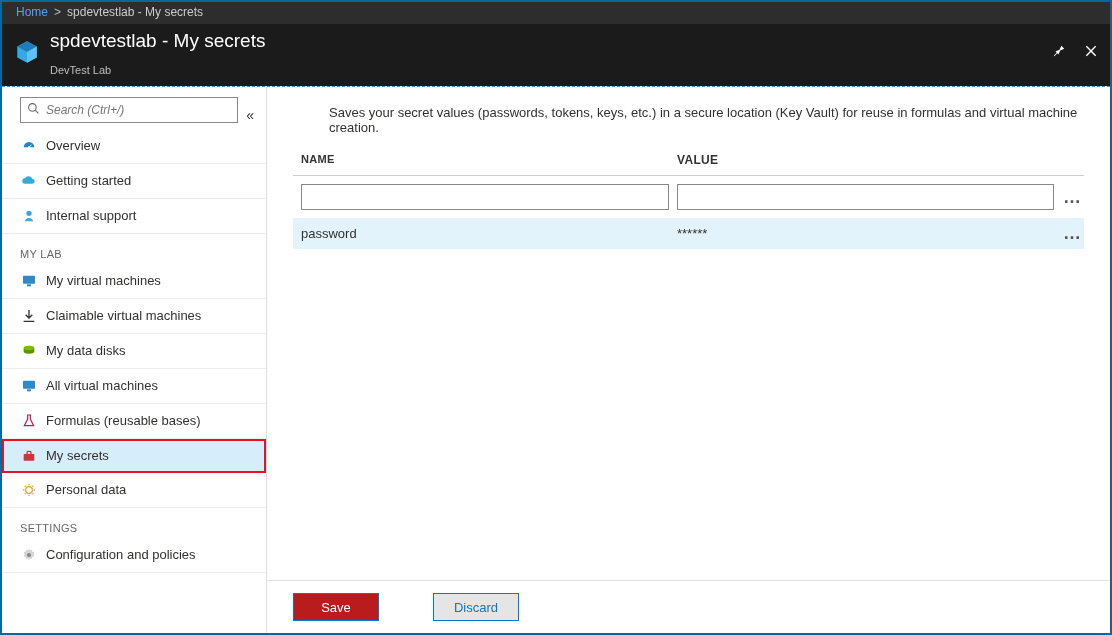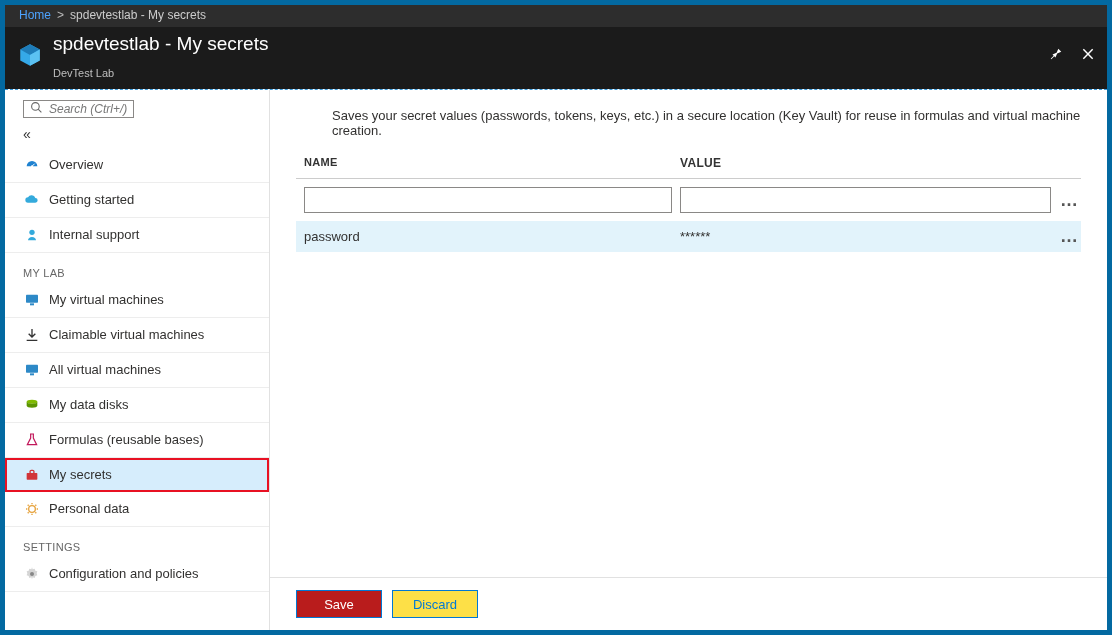--- a/index.html
+++ b/index.html
@@ -1,17 +1,17 @@
 <!DOCTYPE html>
 <html><head>
   <meta charset="utf-8">
   <style>
     * { margin: 0; padding: 0; box-sizing: border-box; }
     body { font-family: 'Segoe UI', Tahoma, sans-serif; font-size: 13px; color: #323130; background: #fff; }
-    .app { width: 1112px; height: 635px; border: 5px solid #0369a1; display: flex; flex-direction: column; overflow: hidden; }
+    .app { width: 1112px; height: 635px; border: 2px solid #0369a1; display: flex; flex-direction: column; overflow: hidden; }
     
     
     .breadcrumb-bar { background: #2d2d2d; color: #fff; padding: 3px 14px 5px; font-size: 12px; display: flex; align-items: center; gap: 6px; }
     .breadcrumb-bar a { color: #4da3ff; text-decoration: none; }
     .breadcrumb-bar .sep { color: #bbb; }
     .breadcrumb-bar .current { color: #ccc; }
     
     
     .title-bar { background: #1b1b1b; color: #fff; display: flex; align-items: center; padding: 6px 12px 10px; }
     .title-bar .icon-box { margin-right: 10px; margin-top:2px; }
@@ -19,21 +19,21 @@
     .title-bar .blade-title { font-size: 19px; font-weight: 400; color: #fff; line-height: 1.2; }
     .title-bar .blade-subtitle { font-size: 11px; color: #bfbfbf; margin-top: 11px; }
     .title-bar .actions { display: flex; gap: 18px; align-items: center; font-size: 16px; }
     .title-bar .actions span { cursor: pointer; }
     
     
     .body { flex: 1; display: flex; border-top: 1px dashed #3a9bdc; overflow: hidden; }
     
     
     .sidebar { width: 265px; border-right: 1px solid #e1e1e1; display: flex; flex-direction: column; padding: 10px 0 0 0; overflow-y: auto; background:#fff; }
-    .search-row { display: flex; align-items: flex-start; padding: 0 12px 6px 18px; gap: 8px; flex-direction: column; }
+    .search-row { display: flex; align-items: flex-end; padding: 0 12px 6px 18px; gap: 8px; }
     .search-box { flex: 1; display:flex; align-items:center; border: 1px solid #8a8886; height: 26px; padding: 0 6px; color: #666; background:#fff; }
     .search-box .mag { margin-right: 6px; color:#666; }
     .search-box .ph { color: #777; font-style: italic; font-size: 12px; }
     .collapse-btn { font-size: 14px; color: #333; cursor: pointer; }
     
     .menu-item { display: flex; align-items: center; padding: 9px 14px 9px 18px; border-bottom: 1px solid #ededed; cursor: pointer; gap: 8px; font-size: 13px; color:#323130; }
     .menu-item .mi-icon { width: 18px; display:flex; justify-content:center; }
     .menu-item.selected { background: #d6edfc; }
     .menu-item.highlighted { border: 2px solid #e81123; padding: 7px 12px 7px 16px; }
     .section-label { padding: 14px 18px 4px; font-size: 11px; color: #666; letter-spacing: 0.3px; }
@@ -56,21 +56,21 @@
     .input-row .cell-value input { width: 100%; }
     .row-more { width: 24px; text-align:center; font-size:18px; font-weight:700; color:#555; cursor:pointer; line-height: 10px; }
     
     .data-row { background: #e2f3fb; }
     .data-row .cell-name { flex: 0 0 376px; font-size:13px; }
     .data-row .cell-value { flex: 1; font-size:13px; }
     
     .footer { border-top: 1px solid #e1e1e1; padding: 12px 26px; display:flex; gap: 10px; }
     .btn { height: 28px; min-width: 86px; font-size: 13px; cursor: pointer; border:1px solid transparent; }
     .btn-primary { background:#b91c1c; color:#fff; border-color:#0078d4; }
-    .btn-secondary { background:#fde047; color:#0078d4; border:1px solid #0078d4; }
+    .btn-secondary { background:#e5e5e5; color:#0078d4; border:1px solid #0078d4;margin-left:44px; }
   </style>
 </head>
 <body>
 
 <div class="app">
 
   <div class="breadcrumb-bar">
     <a href="#">Home</a>
     <span class="sep">&gt;</span>
     <span class="current">spdevtestlab - My secrets</span>
@@ -161,34 +161,34 @@
         <span class="mi-icon">
             <svg width="16" height="16" viewBox="0 0 24 24">
               <path fill="none" stroke="#333" stroke-width="2" d="M12 3v12m-5-5l5 5 5-5M4 20h16"></path>
             </svg>
           </span>
         <span>Claimable virtual machines</span>
       </div>
       <div class="menu-item">
         <span class="mi-icon">
             <svg width="16" height="16" viewBox="0 0 24 24">
+              <ellipse cx="12" cy="7" rx="8" ry="3" fill="#7fba00"></ellipse>
+              <path fill="#5b9400" d="M4 7v6c0 1.7 3.6 3 8 3s8-1.3 8-3V7c0 1.7-3.6 3-8 3s-8-1.3-8-3z"></path>
+            </svg>
+          </span>
+        <span>My data disks</span>
+      </div>
+      <div class="menu-item">
+        <span class="mi-icon">
+            <svg width="16" height="16" viewBox="0 0 24 24">
               <rect x="3" y="4" width="18" height="12" rx="1" fill="#2d89c7"></rect>
               <rect x="9" y="17" width="6" height="3" fill="#2d89c7"></rect>
             </svg>
           </span>
         <span>All virtual machines</span>
-      </div>
-      <div class="menu-item">
-        <span class="mi-icon">
-            <svg width="16" height="16" viewBox="0 0 24 24">
-              <ellipse cx="12" cy="7" rx="8" ry="3" fill="#7fba00"></ellipse>
-              <path fill="#5b9400" d="M4 7v6c0 1.7 3.6 3 8 3s8-1.3 8-3V7c0 1.7-3.6 3-8 3s-8-1.3-8-3z"></path>
-            </svg>
-          </span>
-        <span>My data disks</span>
       </div>
       <div class="menu-item">
         <span class="mi-icon">
             <svg width="16" height="16" viewBox="0 0 24 24">
               <path fill="none" stroke="#c2185b" stroke-width="1.8" d="M9 3h6M10 3v6l-5 10h14l-5-10V3"></path>
             </svg>
           </span>
         <span>Formulas (reusable bases)</span>
       </div>
       <div class="menu-item selected highlighted">

